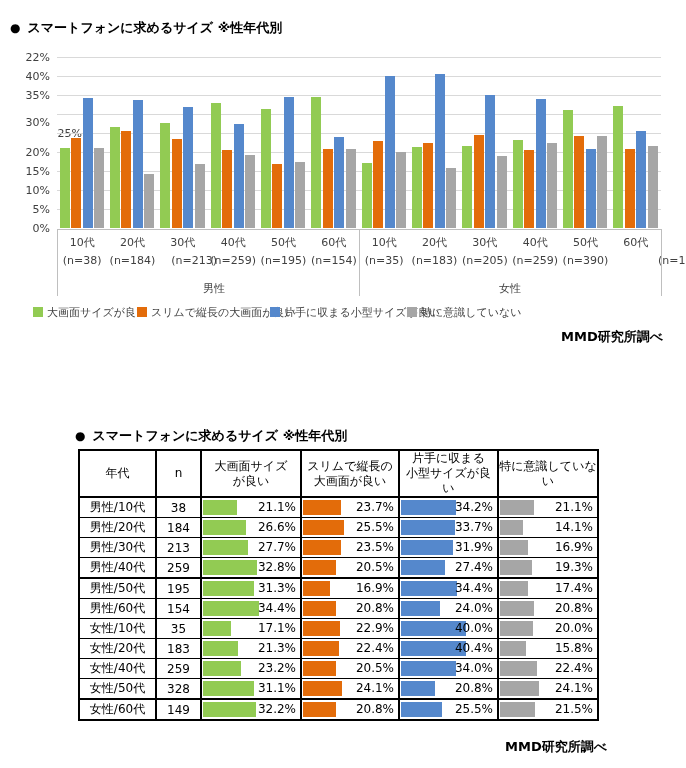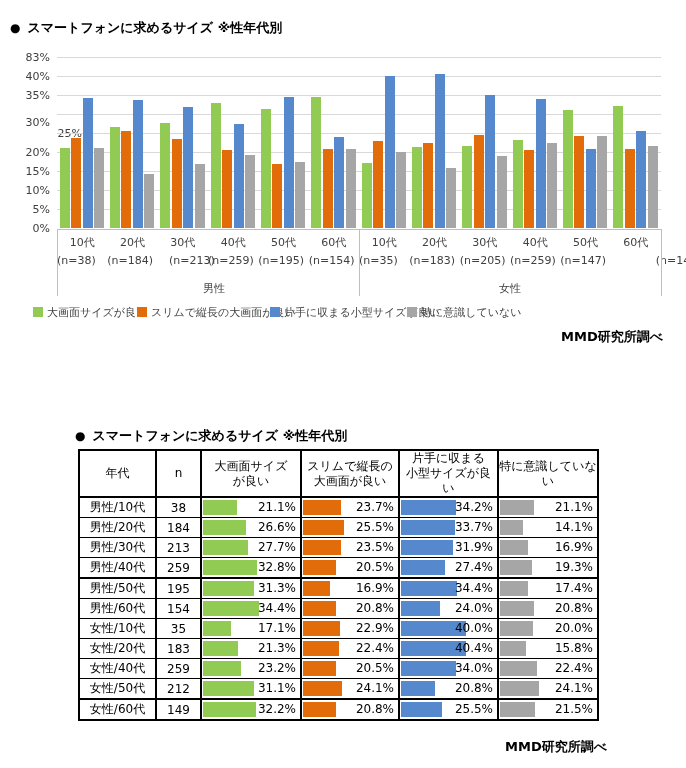--- a/index.html
+++ b/index.html
@@ -17,21 +17,21 @@
   .source-credit { position:absolute; font-size:13px; font-weight:bold; white-space:nowrap; }
 
   
   #chart-section { position:absolute; left:0; top:0; width:686px; height:360px; }
   #plot { position:absolute; left:57px; top:58px; width:604px; height:171px; }
   .gridline { position:absolute; left:0; width:100%; height:1px; background:#d9d9d9; }
   .gridline.zero { background:#bfbfbf; }
   .y-tick { position:absolute; left:0; width:50px; text-align:right; font-size:11px; color:#404040; line-height:14px; }
   .chart-bar { position:absolute; bottom:1px; }
   .x-age { position:absolute; text-align:center; font-size:11px; color:#404040; line-height:14px; }
-  .x-n   { position:absolute; text-align:left; font-size:11px; color:#404040; line-height:14px; }
+  .x-n   { position:absolute; text-align:center; font-size:11px; color:#404040; line-height:14px; }
   .cat-divider { position:absolute; width:1px; background:#bfbfbf; }
   .gender-label { position:absolute; text-align:center; font-size:11px; color:#404040; }
   .legend-item { position:absolute; top:305px; height:14px; font-size:11px; color:#404040; white-space:nowrap; }
   .legend-swatch { display:inline-block; width:10px; height:10px; margin-right:4px; vertical-align:-1px; }
 
   
   #data-table { position:absolute; left:78px; top:449px; border-collapse:collapse; table-layout:fixed; }
   #data-table th, #data-table td {
     border:1px solid #000; padding:0; font-size:12px; height:19px;
     overflow:hidden; font-weight:normal;
@@ -60,21 +60,21 @@
     <div id="yaxis">
         <div class="y-tick" style="top: 222px;">0%</div>
         <div class="y-tick" style="top: 203px;">5%</div>
         <div class="y-tick" style="top: 184px;">10%</div>
         <div class="y-tick" style="top: 165px;">15%</div>
         <div class="y-tick" style="top: 146px;">20%</div>
         <div class="y-tick" style="top: 127px; margin-left: 32px;">25%</div>
         <div class="y-tick" style="top: 116px;">30%</div>
         <div class="y-tick" style="top: 89px;">35%</div>
         <div class="y-tick" style="top: 70px;">40%</div>
-        <div class="y-tick" style="top: 51px;">83%</div>
+        <div class="y-tick" style="top: 51px;">22%</div>
       </div>
     <div id="plot">
         <div class="gridline zero" style="top: 171px;"></div>
         <div class="gridline" style="top: 151px;"></div>
         <div class="gridline" style="top: 132px;"></div>
         <div class="gridline" style="top: 113px;"></div>
         <div class="gridline" style="top: 94px;"></div>
         <div class="gridline" style="top: 75px;"></div>
         <div class="gridline" style="top: 56px;"></div>
         <div class="gridline" style="top: 37px;"></div>
@@ -144,21 +144,21 @@
         <div class="x-n" style="left: 308.667px; width: 50.3333px; top: 254px;">(n=154)</div>
         <div class="x-age" style="left: 359px; width: 50.3333px; top: 236px;">10代</div>
         <div class="x-n" style="left: 359px; width: 50.3333px; top: 254px;">(n=35)</div>
         <div class="x-age" style="left: 409.333px; width: 50.3333px; top: 236px;">20代</div>
         <div class="x-n" style="left: 409.333px; width: 50.3333px; top: 254px;">(n=183)</div>
         <div class="x-age" style="left: 459.667px; width: 50.3333px; top: 236px;">30代</div>
         <div class="x-n" style="left: 459.667px; width: 50.3333px; top: 254px;">(n=205)</div>
         <div class="x-age" style="left: 510px; width: 50.3333px; top: 236px;">40代</div>
         <div class="x-n" style="left: 510px; width: 50.3333px; top: 254px;">(n=259)</div>
         <div class="x-age" style="left: 560.333px; width: 50.3333px; top: 236px;">50代</div>
-        <div class="x-n" style="left: 560.333px; width: 50.3333px; top: 254px;">(n=147)</div>
+        <div class="x-n" style="left: 560.333px; width: 50.3333px; top: 254px;">(n=390)</div>
         <div class="x-age" style="left: 610.667px; width: 50.3333px; top: 236px;">60代</div>
         <div class="x-n" style="left: 610.667px; width: 50.3333px; top: 254px; margin-left: 45px;">(n=149)</div>
         <div class="cat-divider" style="left: 57px; top: 229px; height: 67px;"></div>
         <div class="cat-divider" style="left: 359px; top: 229px; height: 67px;"></div>
         <div class="cat-divider" style="left: 661px; top: 229px; height: 67px;"></div>
       </div>
 
     <div class="gender-label" style="left:57px; top:281px; width:302px;padding-left:12px;">男性</div>
     <div class="gender-label" style="left:359px; top:281px; width:302px;">女性</div>
 
@@ -447,21 +447,21 @@
             </td>
             <td class="cell-bar vthick">
               <div class="dbar-wrap">
                 <div class="dbar" style="width: 37.3333%; background: rgb(166, 166, 166);"></div>
                 <span class="pct">22.4%</span>
               </div>
             </td>
           </tr>
           <tr class="hthick">
             <td class="cell-label">女性/50代</td>
-            <td class="cell-n vthick">212</td>
+            <td class="cell-n vthick">328</td>
             <td class="cell-bar vthick">
               <div class="dbar-wrap">
                 <div class="dbar" style="width: 51.8333%; background: rgb(146, 203, 83);"></div>
                 <span class="pct">31.1%</span>
               </div>
             </td>
             <td class="cell-bar vthick">
               <div class="dbar-wrap">
                 <div class="dbar" style="width: 40.1667%; background: rgb(227, 108, 10);"></div>
                 <span class="pct">24.1%</span>

